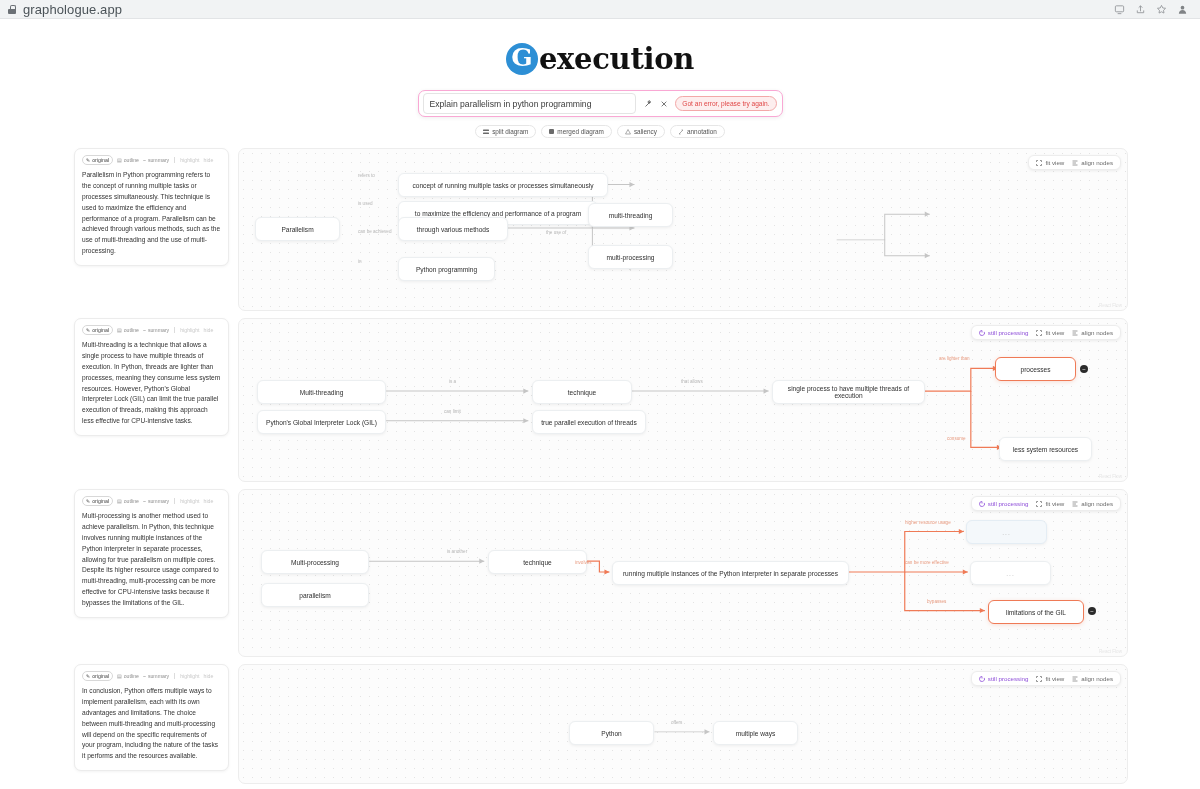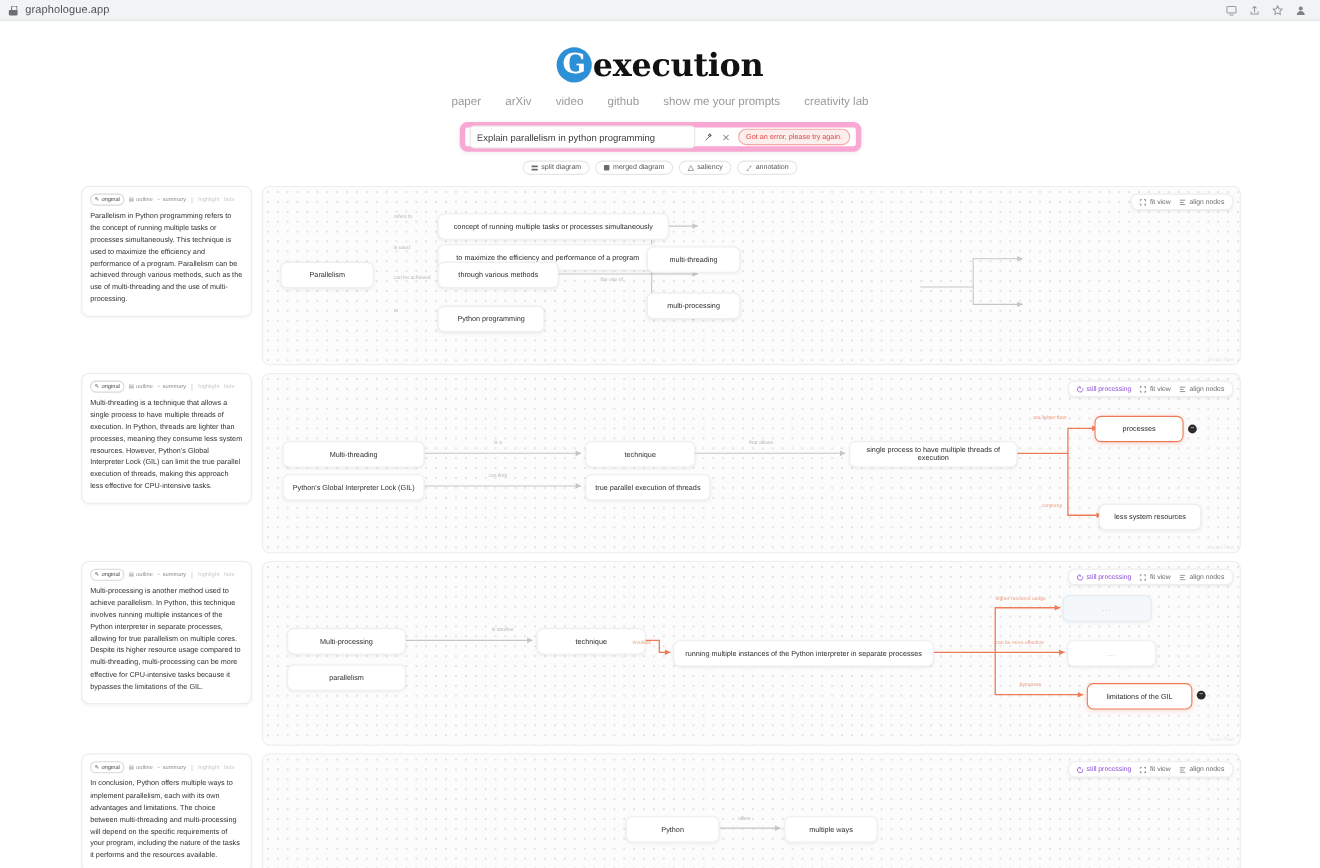--- a/index.html
+++ b/index.html
@@ -20,21 +20,21 @@
   .lock-icon { width: 8px; height: 9px; position: relative; margin-right: 7px; flex: 0 0 auto; }
   .lock-icon::before {
     content: ""; position: absolute; left: 0; bottom: 0;
     width: 8px; height: 5px; background: #6b7075; border-radius: 1px;
   }
   .lock-icon::after {
     content: ""; position: absolute; left: 2px; top: 0;
     width: 4px; height: 4px; border: 1.2px solid #6b7075;
     border-bottom: none; border-radius: 2px 2px 0 0;
   }
-  .url-text { font-size: 10px; color: #4b5358; letter-spacing: .1px; }
+  .url-text { font-size: 13px; color: #4b5358; letter-spacing: .1px; }
   .chrome-actions { margin-left: auto; display: flex; align-items: center; gap: 10px; padding-right: 4px; }
   .chrome-ico { width: 11px; height: 11px; opacity: .62; }
 
   
   .page { width: 1200px; height: 770px; background: #fff; position: relative; }
 
   
   .hdr { padding-top: 22px; text-align: center; }
   .logo-row {
     display: flex; align-items: center; justify-content: center;
@@ -53,21 +53,21 @@
   }
   .navrow {
     margin-top: 9px; display: flex; justify-content: center;
     gap: 22px; font-size: 10.5px; color: #9a9a9a;
   }
   .navrow a { color: #9a9a9a; text-decoration: none; cursor: pointer; }
 
   
   .searchwrap {
     margin: 13px auto 0; width: 365px; height: 27px;
-    background: #fff; border: 5px solid #f9a8d4; border-radius: 7px;
+    background: #fff; border: 1px solid #f9a8d4; border-radius: 7px;
     box-shadow: 0 1px 4px rgba(0,0,0,.07);
     display: flex; align-items: center; padding: 0 5px 0 0;
   }
   .search-input {
     flex: 1; height: 21px; margin: 0 4px 0 4px;
     border: 1px solid #e4e4e4; border-radius: 4px;
     font-size: 8.6px; color: #3b3b3b; padding: 0 6px;
     font-family: "Liberation Sans", sans-serif;
     background: #fff; outline: none;
   }
@@ -191,28 +191,20 @@
   </span>
 </div>
 
 <div class="page">
 
   <div class="hdr">
     <div class="logo-row">
       <span class="logo-g">G</span>
       <span class="logo-word">execution</span>
     </div>
-    <div class="navrow">
-      <a>paper</a>
-      <a>arXiv</a>
-      <a>video</a>
-      <a>github</a>
-      <a>show me your prompts</a>
-      <a>creativity lab</a>
-    </div>
 
     <div class="searchwrap">
       <input class="search-input" type="text" value="Explain parallelism in python programming" style="">
       <button class="icon-btn">
         <svg width="9" height="9" viewBox="0 0 24 24" fill="none" stroke="#444" stroke-width="2">
             <path d="M4 20L16 8"></path>
             <path d="M14 4l1.2 2.8L18 8l-2.8 1.2L14 12l-1.2-2.8L10 8l2.8-1.2z"></path>
           </svg>
       </button>
       <button class="icon-btn">

